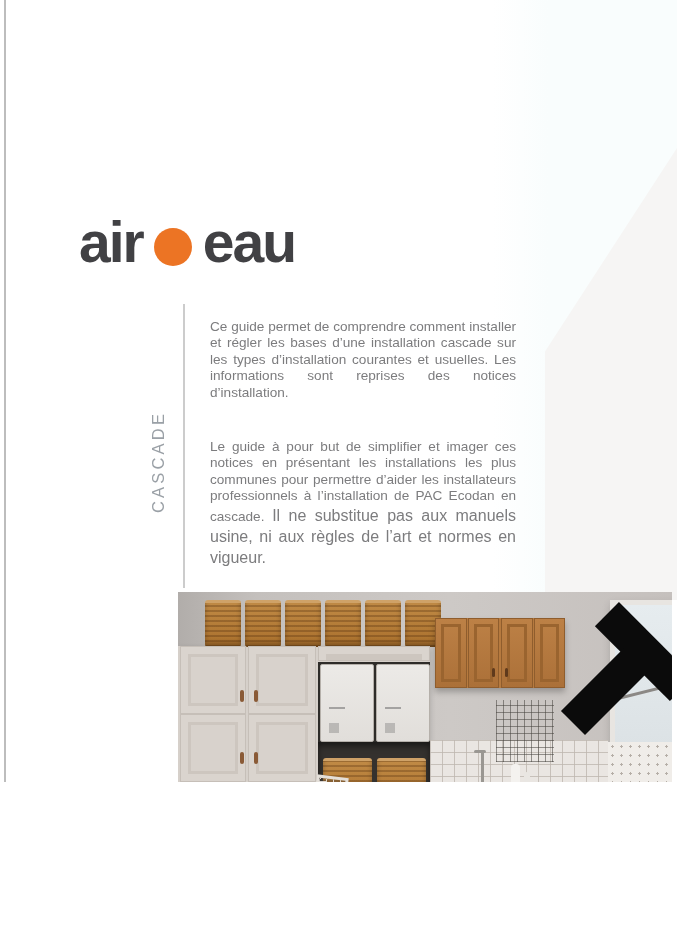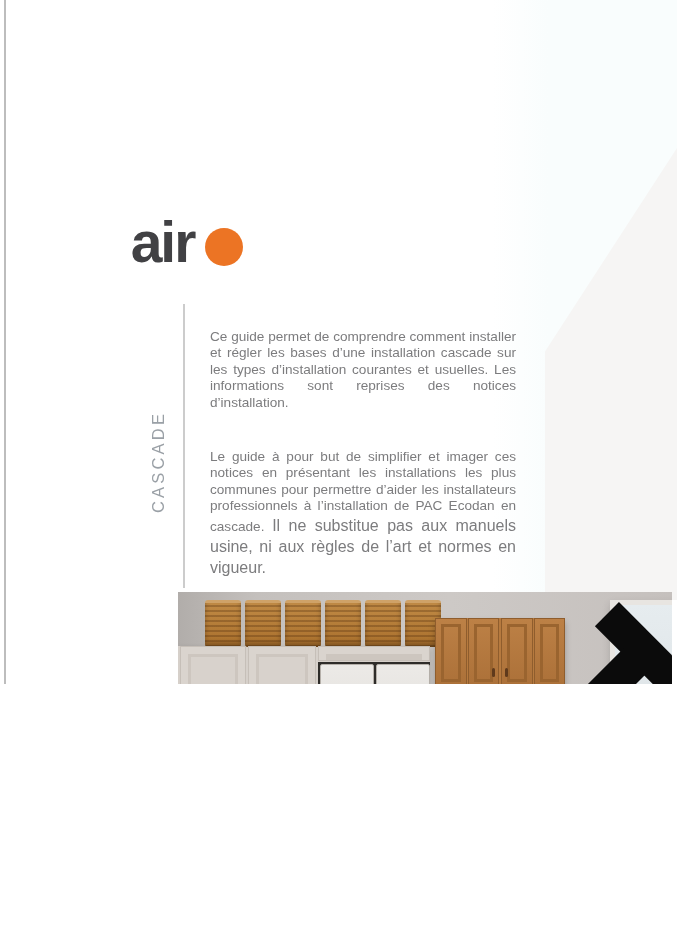--- a/index.html
+++ b/index.html
@@ -1,18 +1,18 @@
 <!DOCTYPE html>
 <html><head>
 <meta charset="utf-8">
 <title>Document</title>
 <style>
   html,body{margin:0;padding:0;}
   body{font-family:"Liberation Sans", sans-serif; background:#ffffff;}
-  .stage{position:relative;width:677px;height:684px;background:#ffffff;overflow:hidden;}
+  .stage{position:relative;width:677px;height:782px;background:#ffffff;overflow:hidden;}
 
   
   .tint-right{position:absolute;left:493px;top:0;width:184px;height:600px;
     background:linear-gradient(to right, rgba(249,253,253,0), #f9fdfd 30%);}
   .tri-right{position:absolute;left:545px;top:148px;width:132px;height:452px;background:#f6f5f4;
     clip-path:polygon(100% 0, 100% 100%, 0 100%, 0 45%);}
   .bottom-strip{position:absolute;left:0;top:878px;width:677px;height:56px;
     background:linear-gradient(102deg,#fefefe 12%,#f3f3f5 55%);}
   .page-edge{position:absolute;left:4px;top:0;width:1.5px;height:934px;background:#bdbdbd;}
 
@@ -22,21 +22,21 @@
   .logo .word{font-size:57px;font-weight:700;color:#414144;letter-spacing:-2px;line-height:1;
     transform:translateY(-3px);}
   .logo .dot{width:38px;height:38px;border-radius:50%;background:#ec7424;margin-top:4px;}
 
   
   .divider-v{position:absolute;left:183px;top:304px;width:1.5px;height:284px;background:#cccccc;}
   .cascade{position:absolute;left:158px;top:462px;transform:translate(-50%,-50%) rotate(-90deg);
     white-space:nowrap;font-size:16.5px;letter-spacing:3.2px;color:#9aa0a6;}
 
   
-  .textblock{position:absolute;left:210px;top:329px;width:306px;color:#7c7c7e;
+  .textblock{position:absolute;left:210px;top:319px;width:306px;color:#7c7c7e;
     font-size:13.6px;line-height:16.4px;text-align:justify;}
   .textblock p{margin:0;}
   .textblock p + p{margin-top:38px;}
   .textblock .large{font-size:16px;line-height:21px;}
 
   
   .photo{position:absolute;left:178px;top:592px;width:494px;height:286px;overflow:hidden;background:#c6c2bf;}
   .photo *{position:absolute;}
   .wall{left:0;top:0;width:494px;height:286px;
     background:linear-gradient(90deg,#b1adaa 0%,#c4c0bd 16%,#cdc9c6 55%,#c5c0bd 100%);}
@@ -125,20 +125,21 @@
 <div class="stage">
 
   <div class="tint-right"></div>
   <div class="tri-right"></div>
   <div class="bottom-strip"></div>
   <div class="page-edge"></div>
 
   <div class="logo">
     <span class="word">air</span>
     <span class="dot"></span>
+    <span class="word">eau</span>
   </div>
 
   <div class="divider-v"></div>
   <div class="cascade">CASCADE</div>
 
   <div class="textblock">
     <p>Ce guide permet de comprendre comment installer et régler les bases d’une installation cascade sur les types d’installation courantes et usuelles. Les informations sont reprises des notices d’installation.</p>
     <p><span>Le guide à pour but de simplifier et imager ces notices en présentant les installations les plus communes pour permettre d’aider les installateurs professionnels à l’installation de PAC Ecodan en cascade. </span><span class="large">Il ne substitue pas aux manuels usine, ni aux règles de l’art et normes en vigueur.</span></p>
   </div>
 

